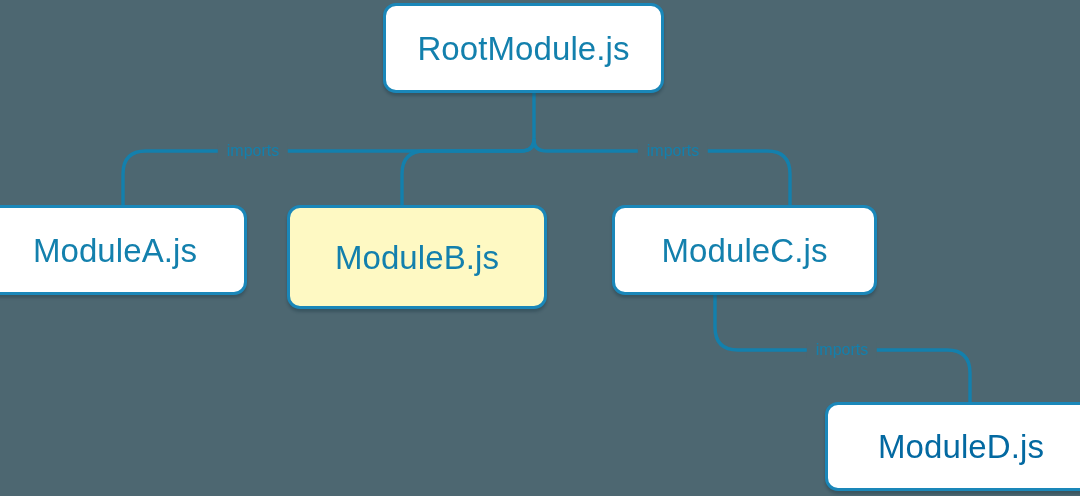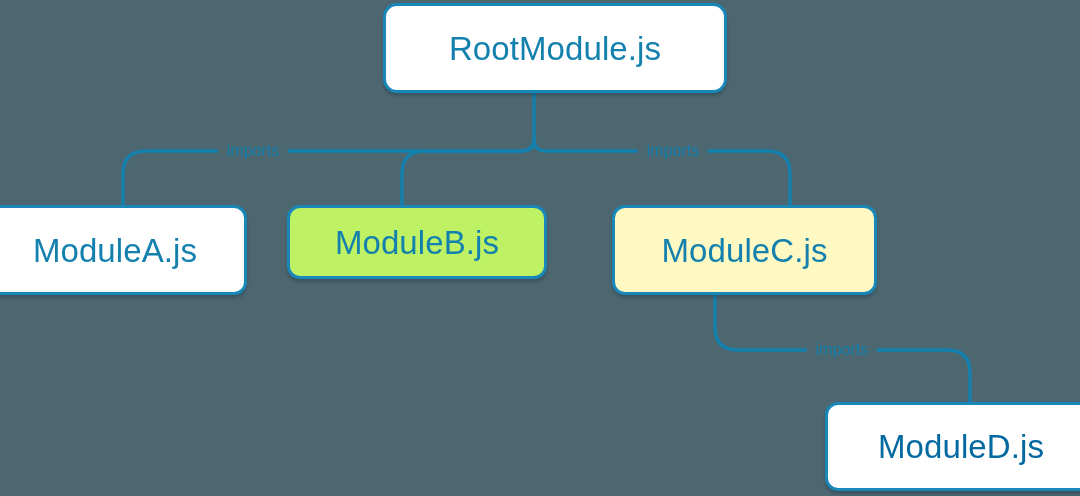--- a/index.html
+++ b/index.html
@@ -77,30 +77,30 @@
   <svg id="diagram-svg" viewBox="0 0 1080 496" preserveAspectRatio="none" aria-hidden="true">
     <g id="edge-paths">
         <path class="edge-path" d="M 534 93 L 534 138 Q 534 151 521 151 L 146 151 Q 123 151 123 174 L 123 205" stroke="#1380ad"></path>
         <path class="edge-path" d="M 534 140 Q 534 151 521 151 L 425 151 Q 402 151 402 174 L 402 205" stroke="#1380ad"></path>
         <path class="edge-path" d="M 534 140 Q 534 151 547 151 L 767 151 Q 790 151 790 174 L 790 205" stroke="#1380ad"></path>
         <path class="edge-path" d="M 715 295 L 715 327 Q 715 350 738 350 L 947 350 Q 970 350 970 373 L 970 402" stroke="#1380ad"></path>
       </g>
   </svg>
 
   <div id="node-layer">
-      <div class="node-box" style="left: 383px; top: 3px; width: 344px; height: 90px; background: rgb(255, 255, 255); border-color: rgb(26, 135, 185); border-radius: 14px;">
+      <div class="node-box" style="left: 383px; top: 3px; width: 281px; height: 90px; background: rgb(255, 255, 255); border-color: rgb(26, 135, 185);">
         <span class="node-label" style="color: rgb(19, 128, 173);">RootModule.js</span>
       </div>
       <div class="node-box" style="left: -17px; top: 205px; width: 264px; height: 90px; background: rgb(255, 255, 255); border-color: rgb(26, 135, 185);">
         <span class="node-label" style="color: rgb(19, 128, 173); text-align: center;">ModuleA.js</span>
       </div>
-      <div class="node-box" style="left: 287px; top: 205px; width: 260px; height: 74px; background: #bef264; border-color: rgb(26, 135, 185);">
+      <div class="node-box" style="left: 287px; top: 205px; width: 260px; height: 104px; background: #fef9c3; border-color: rgb(26, 135, 185);">
         <span class="node-label" style="color: rgb(19, 128, 173);">ModuleB.js</span>
       </div>
-      <div class="node-box" style="left: 612px; top: 205px; width: 265px; height: 90px; background: #fef9c3; border-color: rgb(26, 135, 185);">
+      <div class="node-box" style="left: 612px; top: 205px; width: 265px; height: 90px; background: #ffffff; border-color: rgb(26, 135, 185);">
         <span class="node-label" style="color: rgb(19, 128, 173);">ModuleC.js</span>
       </div>
       <div class="node-box" style="left: 825px; top: 402px; width: 272px; height: 89px; background: rgb(255, 255, 255); border-color: rgb(26, 135, 185);">
         <span class="node-label" style="color: #0369a1;">ModuleD.js</span>
       </div>
     </div>
   <div id="edge-label-layer">
       <div class="edge-label" style="left: 253px; top: 151px; color: rgb(19, 128, 173); background: rgb(77, 103, 113);">imports</div>
       <div class="edge-label" style="left: 673px; top: 151px; color: rgb(19, 128, 173); background: rgb(77, 103, 113);">imports</div>
       <div class="edge-label" style="left: 842px; top: 350px; color: rgb(19, 128, 173); background: rgb(77, 103, 113);">imports</div>

